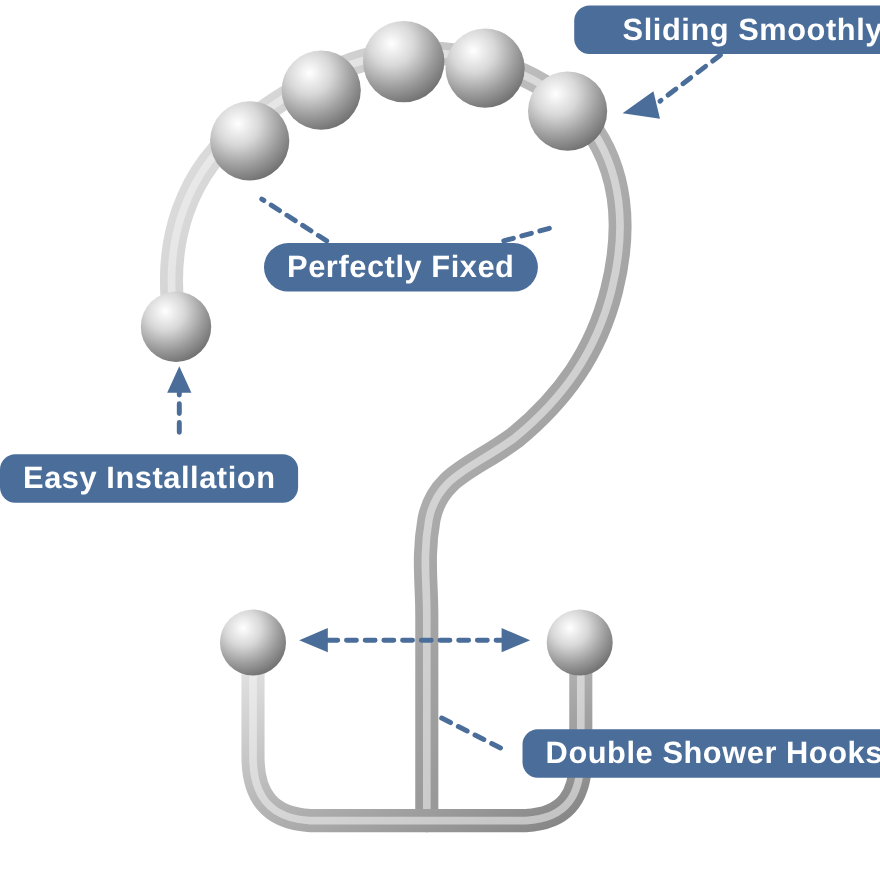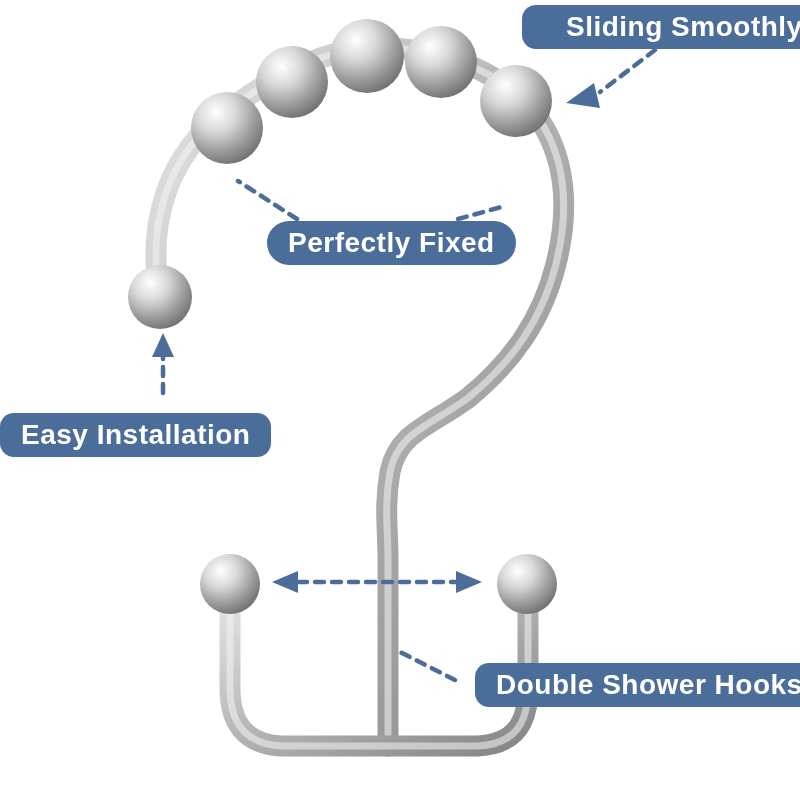--- a/index.html
+++ b/index.html
@@ -30,21 +30,21 @@
     color:var(--label-text);
     font-weight:bold;
     font-size:28px;
     line-height:32px;
     padding:6px 21px;
     border-radius:14px;
     white-space:nowrap;
     letter-spacing:0.5px;
   }
   .label-sliding{left:522px;top:5px;padding-left:44px;}
-  .label-fixed{left:267px;top:221px;border-radius:22px;}
+  .label-fixed{left:240px;top:221px;border-radius:22px;}
   .label-installation{left:0px;top:413px;}
   .label-hooks{left:475px;top:663px;}
 </style>
 </head>
 <body>
 
 <div class="stage">
 
   <svg class="artwork" viewBox="0 0 800 800">
     <defs>

